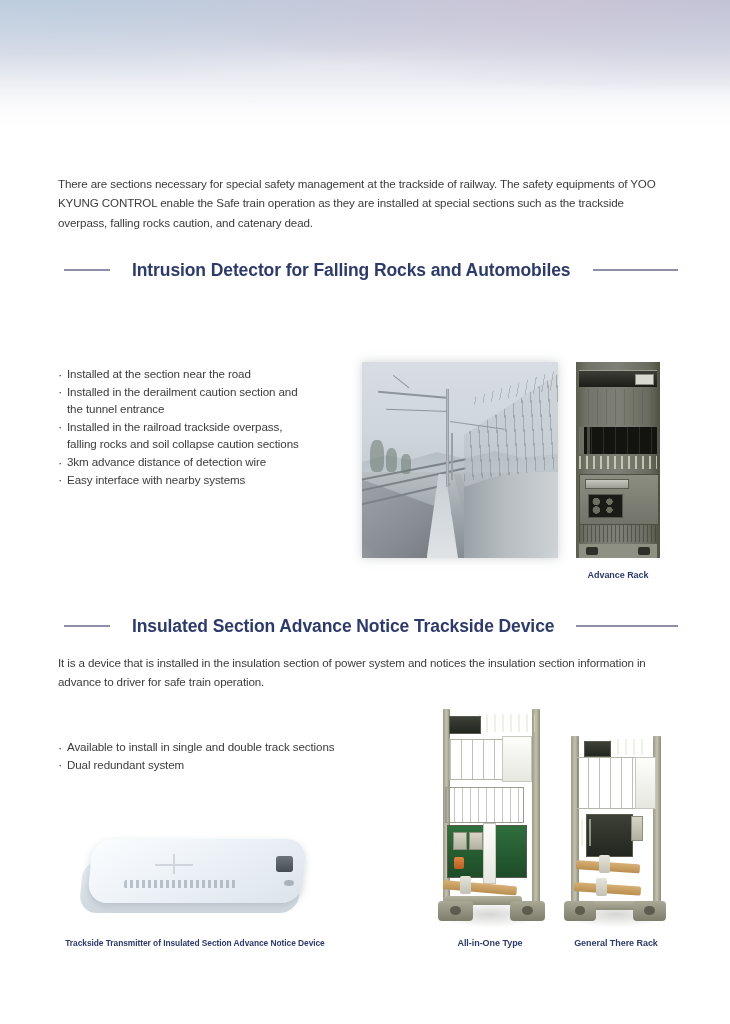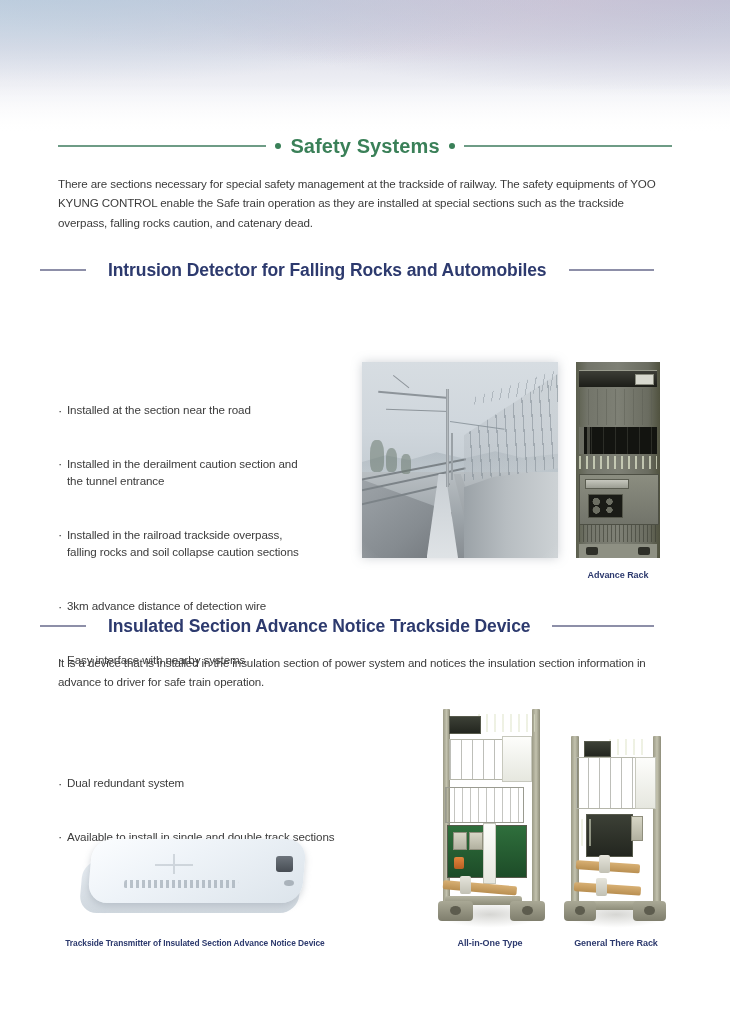--- a/index.html
+++ b/index.html
@@ -72,21 +72,21 @@
     position: absolute;
     color: #3b3b3b;
     font-size: 11.6px;
     line-height: 1.68;
     letter-spacing: -0.12px;
   }
 
   
   .sec-head-row {
     position: absolute;
-    left: 40px;
+    left: 64px;
     width: 614px; height: 28px;
     display: flex;
     align-items: center;
   }
   .rule-navy {
     height: 1.6px;
     background: #8d8fa8;
   }
   .rule-navy.left  { flex: 0 0 46px; margin-right: 22px; }
   .rule-navy.right { flex: 1 1 auto;  margin-left: 22px; }
@@ -104,21 +104,20 @@
   
   .bullets { position: absolute; }
   .bullet {
     color: #3b3b3b;
     font-size: 11.6px;
     line-height: 1.52;
     letter-spacing: -0.1px;
     position: relative;
     padding-left: 9px;
     white-space: pre-line;
-    margin-top: 36px;
   }
   .bullet::before {
     content: "\00B7";
     position: absolute;
     left: 0; top: -0.5px;
     color: #3b3b3b;
     font-size: 13px;
   }
 
   
@@ -406,27 +405,20 @@
   }
 </style>
 </head>
 <body>
 
 <div class="page">
 
   <div class="top-wash"></div>
   <div class="top-wash-fade"></div>
 
-  <div class="main-title-row">
-    <div class="rule-green"></div>
-    <div class="dot-green"></div>
-    <div class="main-title">Safety Systems</div>
-    <div class="dot-green"></div>
-    <div class="rule-green"></div>
-  </div>
 
   <div class="para" style="left:58px; top:174px; width:616px;">There are sections necessary for special safety management at the trackside of railway. The safety equipments of YOO KYUNG CONTROL enable the Safe train operation as they are installed at special sections such as the trackside overpass, falling rocks caution, and catenary dead.</div>
 
   <div class="sec-head-row" style="top:256px;">
     <div class="rule-navy left"></div>
     <div class="sec-head">Intrusion Detector for Falling Rocks and Automobiles</div>
     <div class="rule-navy right"></div>
   </div>
 
 
@@ -478,22 +470,22 @@
 
   <div class="sec-head-row centered" style="top:612px;">
     <div class="rule-navy left" style="flex:0 0 46px;"></div>
     <div class="sec-head">Insulated Section Advance Notice Trackside Device</div>
     <div class="rule-navy right"></div>
   </div>
 
   <div class="para" style="left:58px; top:653px; width:616px;">It is a device that is installed in the insulation section of power system and notices the insulation section information in advance to driver for safe train operation.</div>
 
   <div class="bullets" style="left:58px; top:738px; width:370px;">
+    <div class="bullet">Available to install in single and double track sections</div>
     <div class="bullet">Dual redundant system</div>
-    <div class="bullet">Available to install in single and double track sections</div>
   </div>
 
   <div class="photo-tx">
     <div class="tx-base"></div>
     <div class="tx-top"></div>
     <div class="tx-logo"></div>
     <div class="tx-text"></div>
     <div class="tx-port"></div>
     <div class="tx-led"></div>
   </div>

